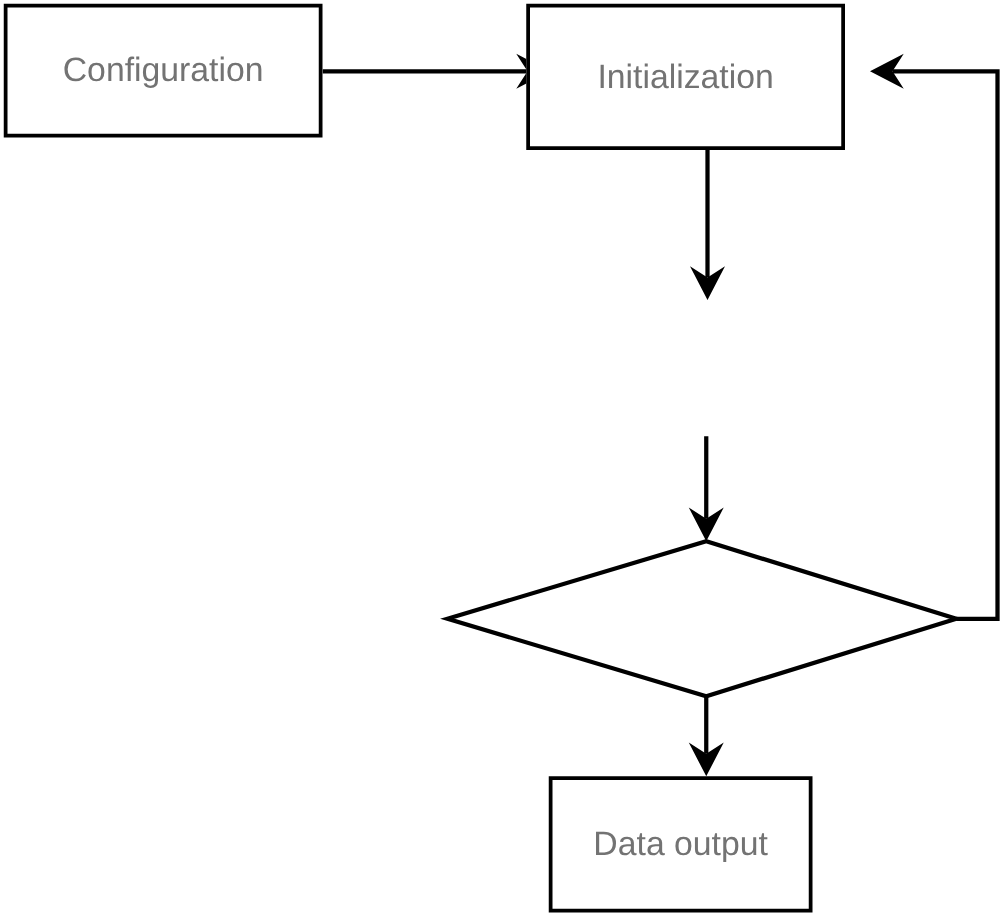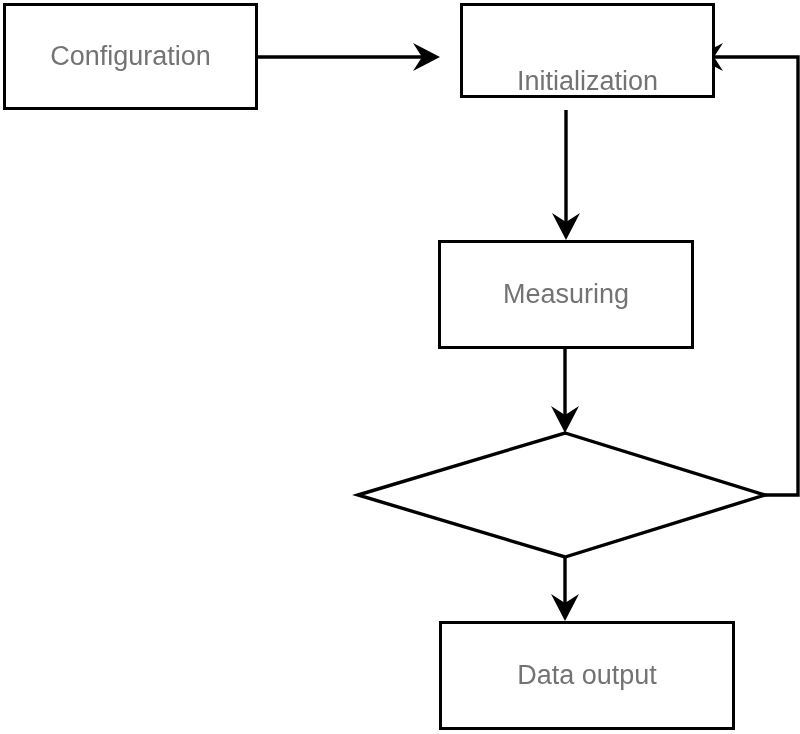--- a/index.html
+++ b/index.html
@@ -58,23 +58,23 @@
     top: 473px;
     width: 300px;
     height: 44px;
     display: flex;
     align-items: center;
     justify-content: center;
     background: transparent;
     pointer-events: none;
   }
   .node-configuration  { left: 3px;   top: 3px;   width: 255px; height: 107px; }
-  .node-initialization { left: 460px; top: 3px;   width: 255px; height: 95px; align-items: flex-end; }
+  .node-initialization { left: 421px; top: 3px;   width: 255px; height: 117px; }
   .node-measuring      { left: 438px; top: 240px; width: 256px; height: 109px; }
-  .node-data-output    { left: 439px; top: 621px; width: 296px; height: 109px; }
+  .node-data-output    { left: 439px; top: 621px; width: 211px; height: 109px; }
 </style>
 </head>
 <body>
 
 <div class="stage">
 
   <svg class="edges-layer" viewBox="0 0 800 734" aria-hidden="true">
 
     <g>
       <line class="edge-line" x1="258" y1="57" x2="422" y2="57"></line>
@@ -105,22 +105,19 @@
   </svg>
 
   <div class="node node-configuration">
     <span class="node-label">Configuration</span>
   </div>
 
   <div class="node node-initialization">
     <span class="node-label">Initialization</span>
   </div>
 
-  <div class="node node-measuring">
-    <span class="node-label">Measuring</span>
-  </div>
 
 
   <div class="node node-data-output">
     <span class="node-label">Data output</span>
   </div>
 
 </div>
 
 </body></html>

